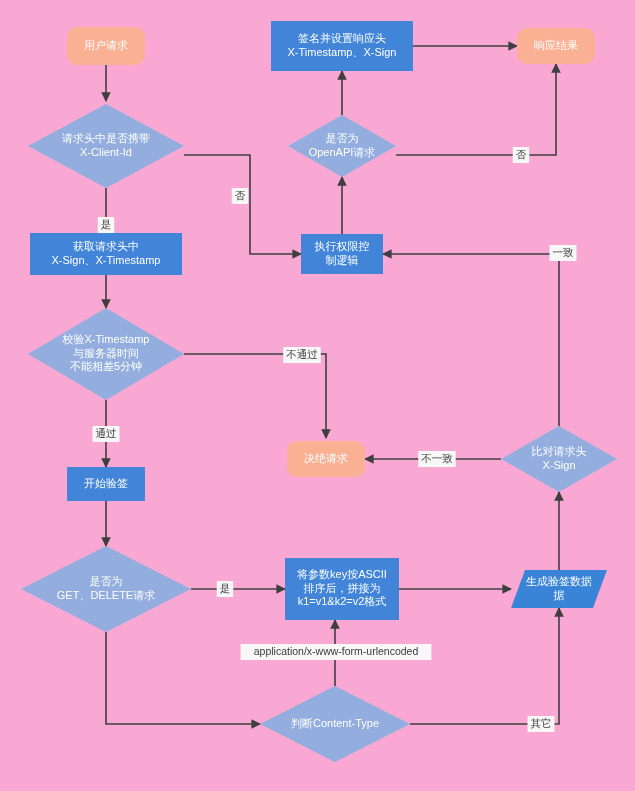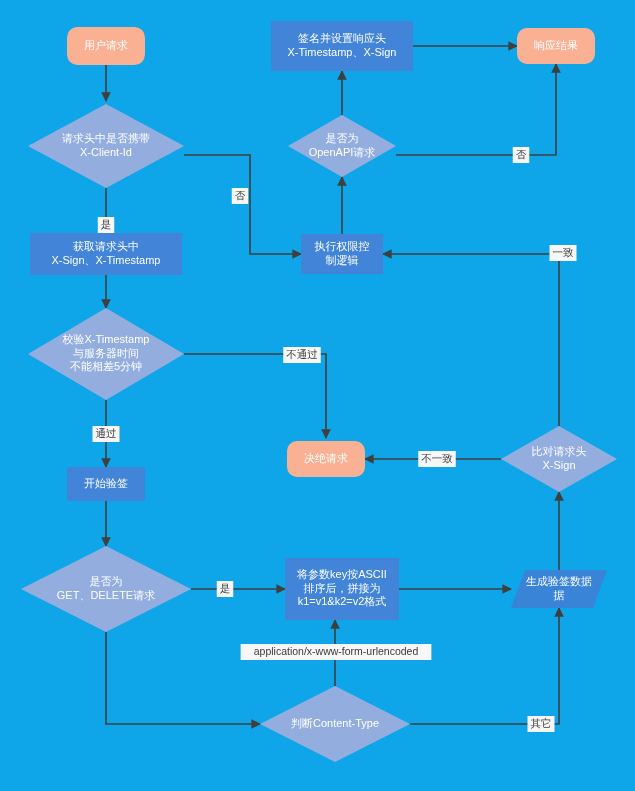--- a/index.html
+++ b/index.html
@@ -4,21 +4,21 @@
 <style>
   html, body {
     margin: 0;
     padding: 0;
     background: #f7f7f7;
   }
   #canvas {
     position: relative;
     width: 635px;
     height: 791px;
-    background: #0ea5e9;
+    background: #f9a8d4;
     font-family: "Liberation Sans", "DejaVu Sans", sans-serif;
     overflow: hidden;
   }
   svg.flow {
     position: absolute;
     left: 0;
     top: 0;
     width: 635px;
     height: 791px;
   }

